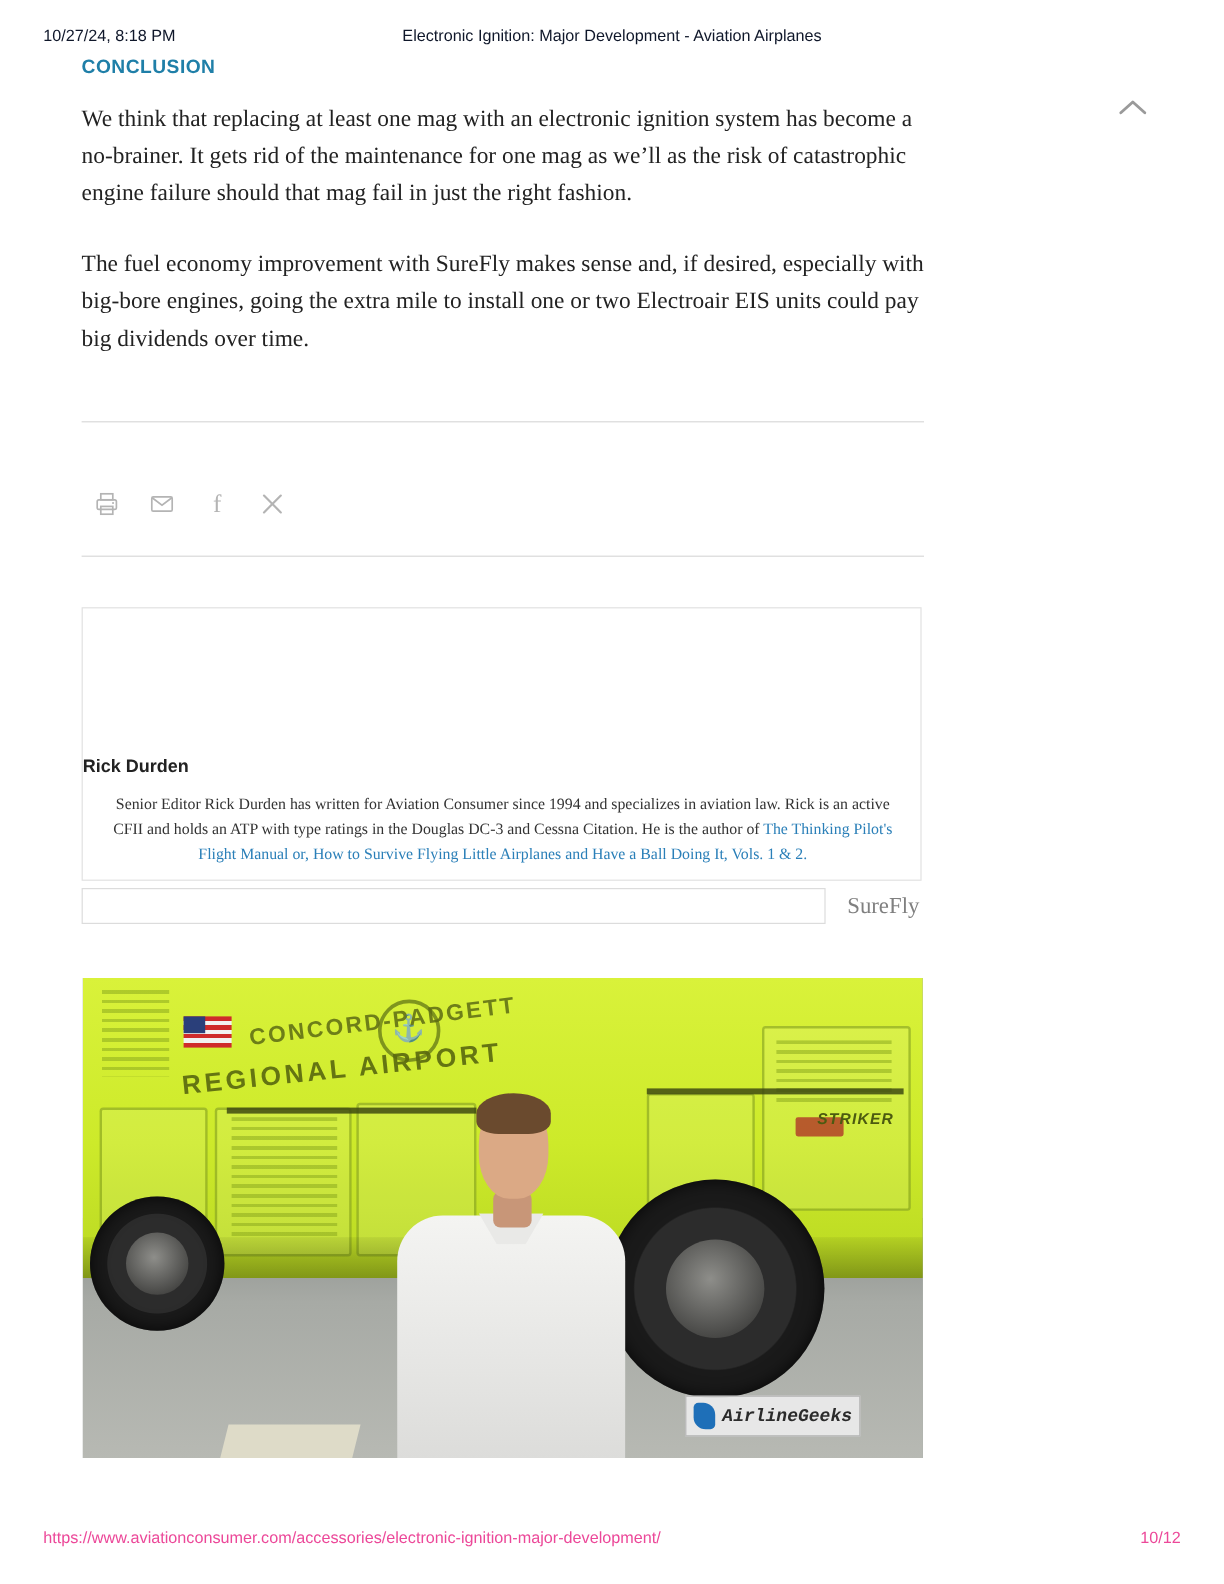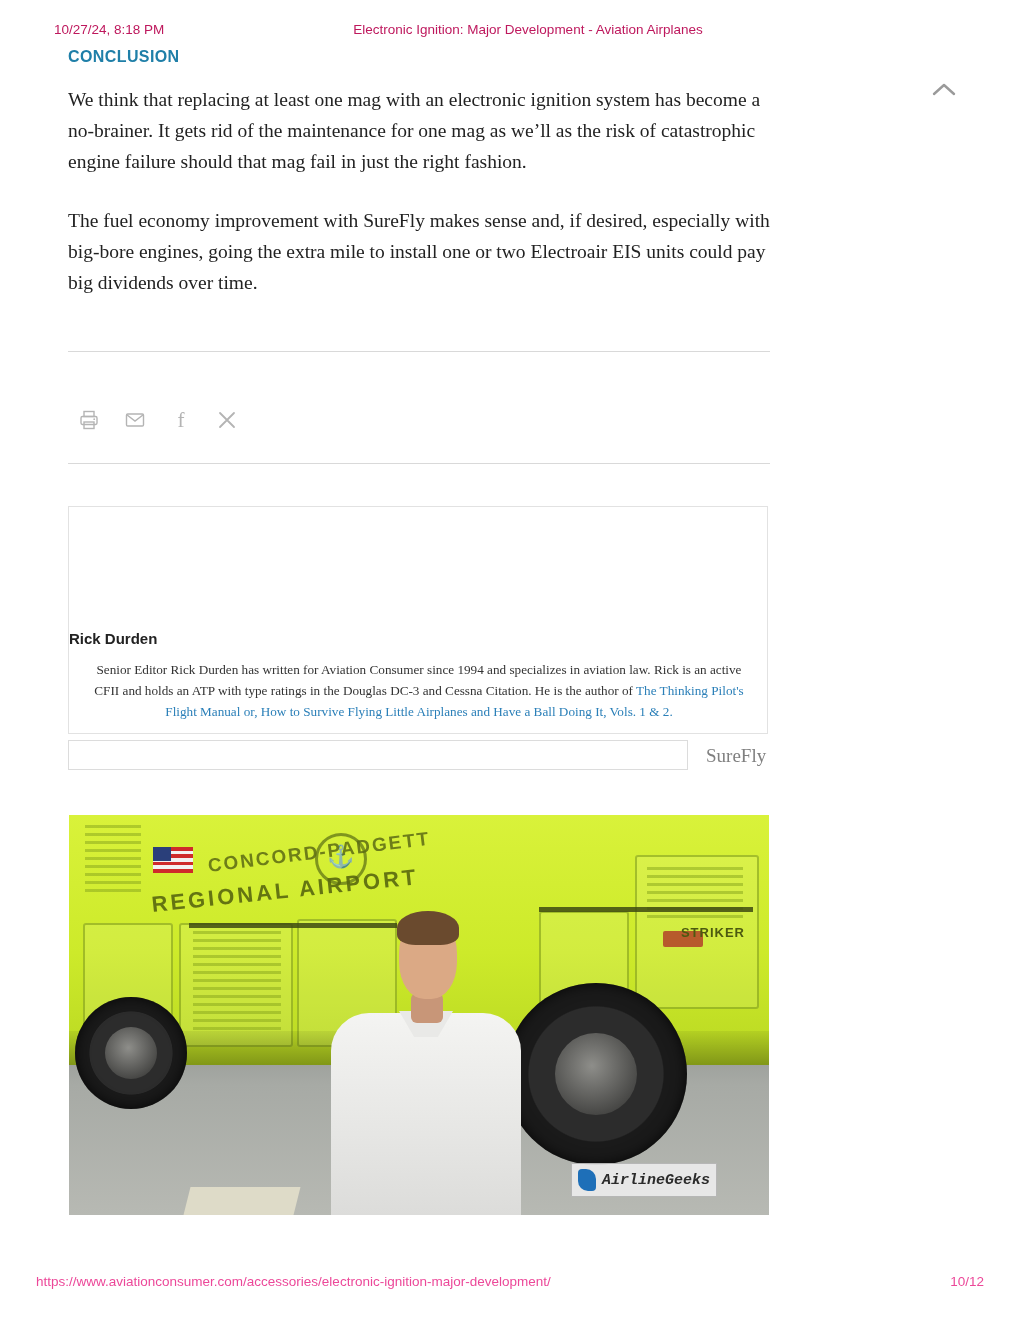--- a/index.html
+++ b/index.html
@@ -13,26 +13,26 @@
     position: relative;
     font-family: "Liberation Serif", serif;
     color: #222;
     overflow: hidden;
   }
 
   
   .print-header {
     position: absolute;
     top: 22px;
-    left: 18px;
+    left: 0;
     width: 896px;
     height: 20px;
     font-family: "Liberation Sans", sans-serif;
     font-size: 13.5px;
-    color: #be185d;
+    color: #0f172a;
   }
   .print-header .ph-date {
     position: absolute;
     left: 36px;
     top: 0;
     white-space: nowrap;
   }
   .print-header .ph-title {
     position: absolute;
     left: 0;
@@ -308,20 +308,21 @@
     font-size: 22px;
     font-weight: bold;
     text-align: center;
     line-height: 42px;
   }
   .ph-striker {
     position: absolute;
     right: 24px; top: 110px;
     color: #4c5a10;
     font-family: "Liberation Sans", sans-serif;
+    font-style: italic;
     font-weight: bold;
     font-size: 13px;
     letter-spacing: 1px;
   }
   .ph-lamp {
     position: absolute;
     right: 66px; top: 116px; width: 40px; height: 16px;
     background: #b44a2a;
     border-radius: 2px;
     opacity: 0.9;

